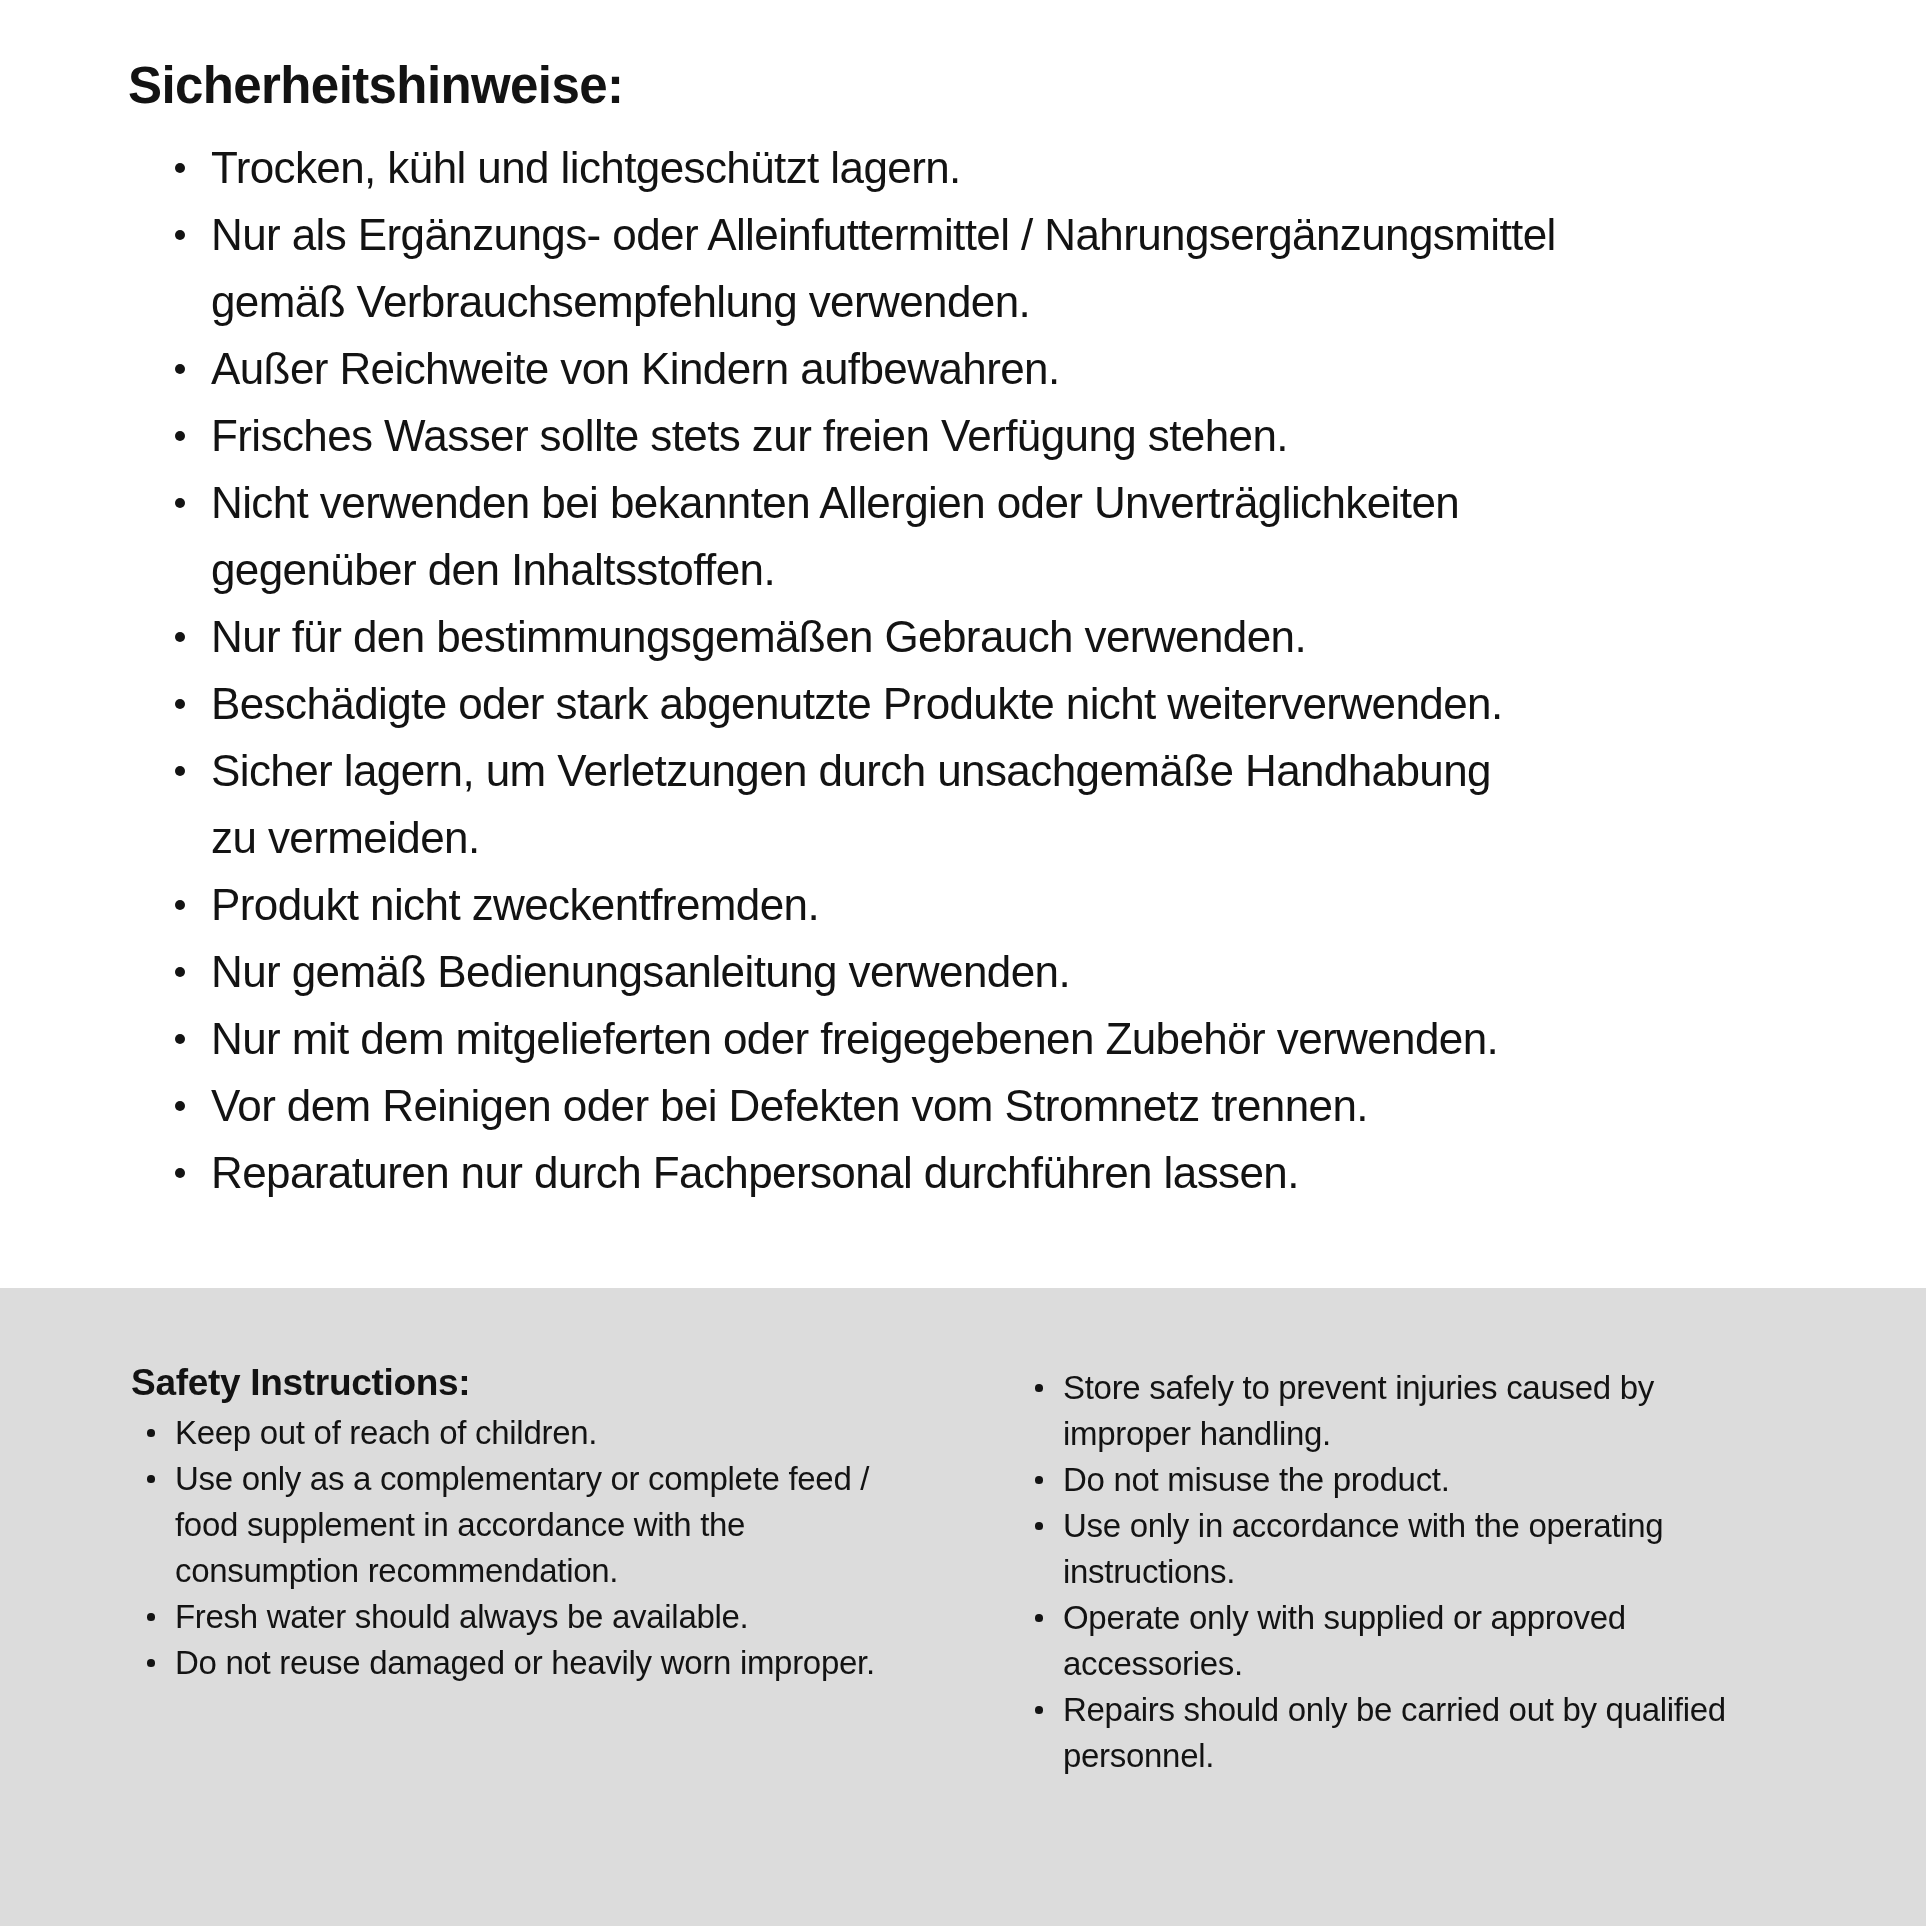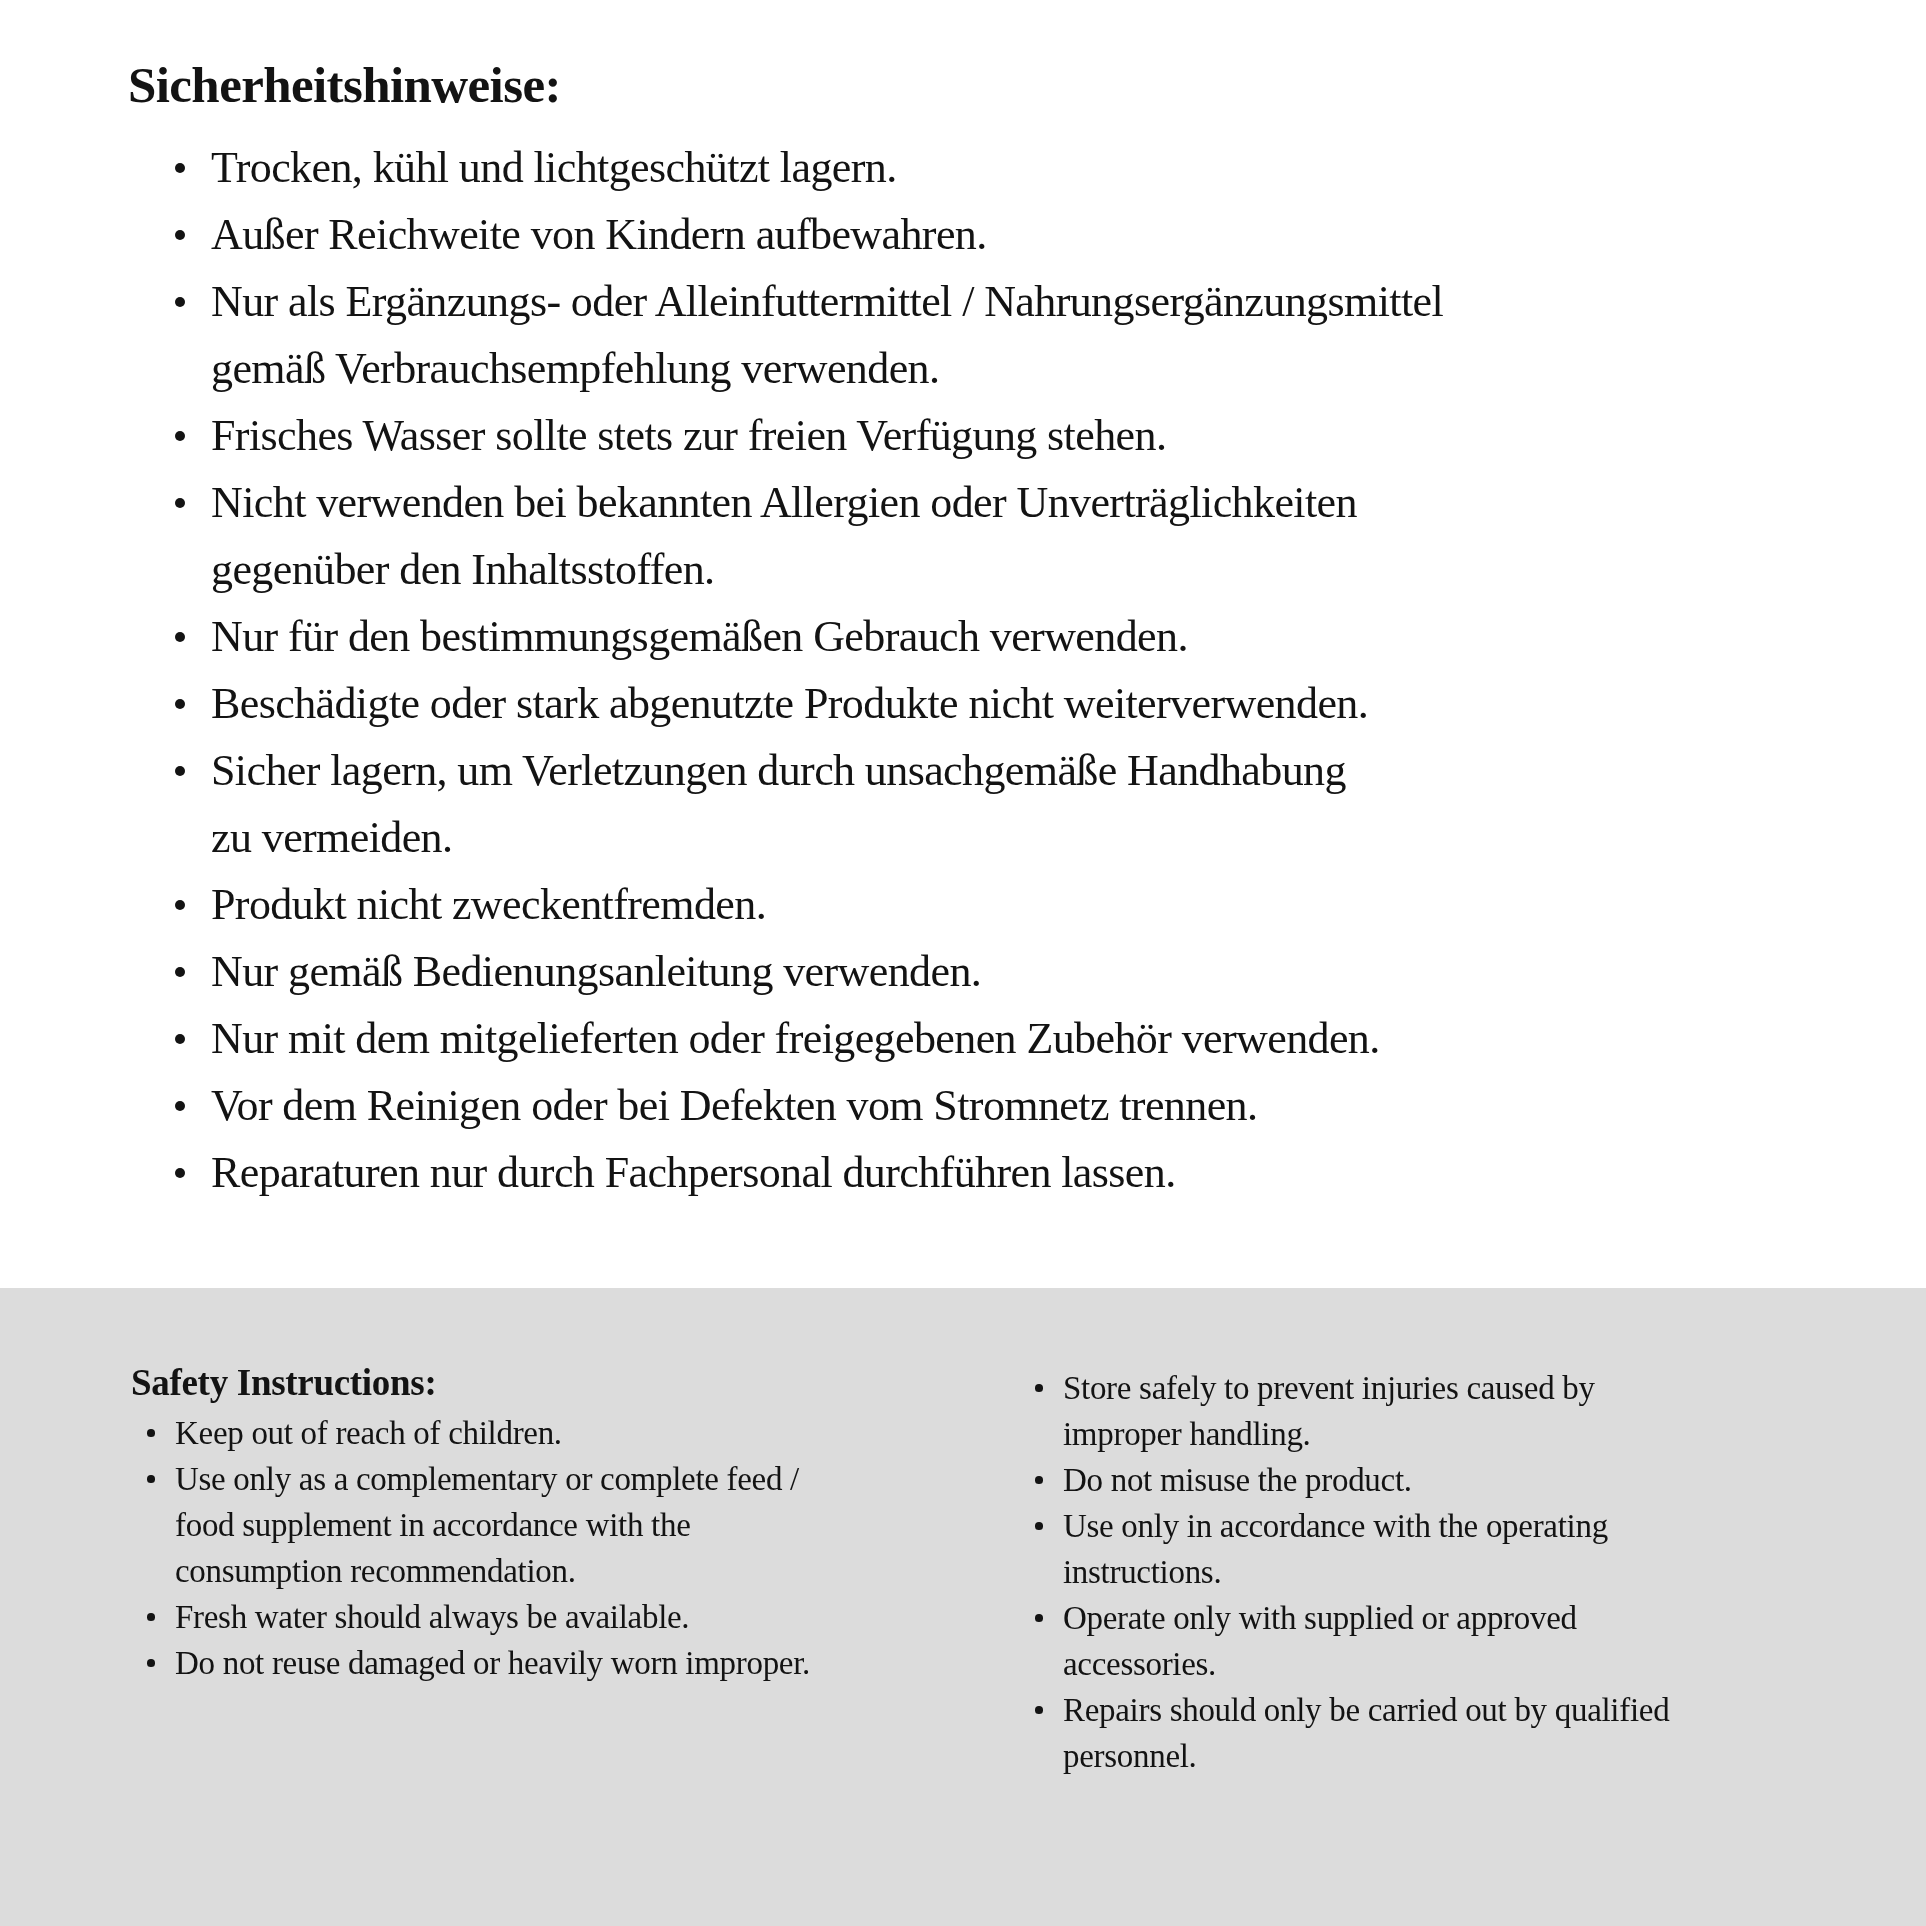--- a/index.html
+++ b/index.html
@@ -7,21 +7,21 @@
     padding: 0;
     background: #ffffff;
   }
   .page {
     position: relative;
     width: 1926px;
     height: 1926px;
     overflow: hidden;
     background: var(--page-bg, #ffffff);
     color: var(--text-color, #131313);
-    font-family: Liberation Serif, serif;
+    font-family: Liberation Sans, sans-serif;
   }
   .footer-panel {
     position: absolute;
     left: 0;
     top: 1288px;
     width: 1926px;
     height: 638px;
     background: var(--footer-bg, #dcdcdc);
   }
   h1.de-title {
@@ -106,23 +106,23 @@
 <body>
 
 <div class="page" style="--page-bg: #ffffff; --footer-bg: #dcdcdc; --text-color: #131313;">
 
   <div class="footer-panel"></div>
 
   <h1 class="de-title">Sicherheitshinweise:</h1>
 
   <ul class="de-list">
       <li>Trocken, kühl und lichtgeschützt lagern.</li>
-      <li>Außer Reichweite von Kindern aufbewahren.</li>
       <li>Nur als Ergänzungs- oder Alleinfuttermittel / Nahrungsergänzungsmittel
 gemäß Verbrauchsempfehlung verwenden.</li>
+      <li>Außer Reichweite von Kindern aufbewahren.</li>
       <li>Frisches Wasser sollte stets zur freien Verfügung stehen.</li>
       <li>Nicht verwenden bei bekannten Allergien oder Unverträglichkeiten
 gegenüber den Inhaltsstoffen.</li>
       <li>Nur für den bestimmungsgemäßen Gebrauch verwenden.</li>
       <li>Beschädigte oder stark abgenutzte Produkte nicht weiterverwenden.</li>
       <li>Sicher lagern, um Verletzungen durch unsachgemäße Handhabung
 zu vermeiden.</li>
       <li>Produkt nicht zweckentfremden.</li>
       <li>Nur gemäß Bedienungsanleitung verwenden.</li>
       <li>Nur mit dem mitgelieferten oder freigegebenen Zubehör verwenden.</li>

